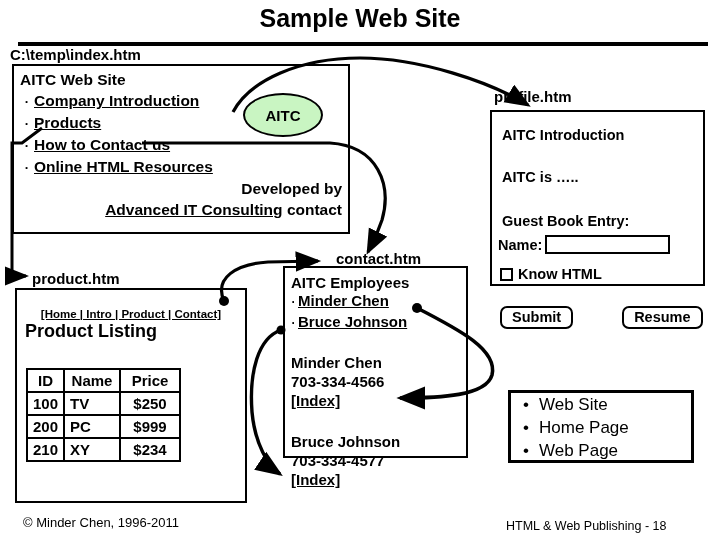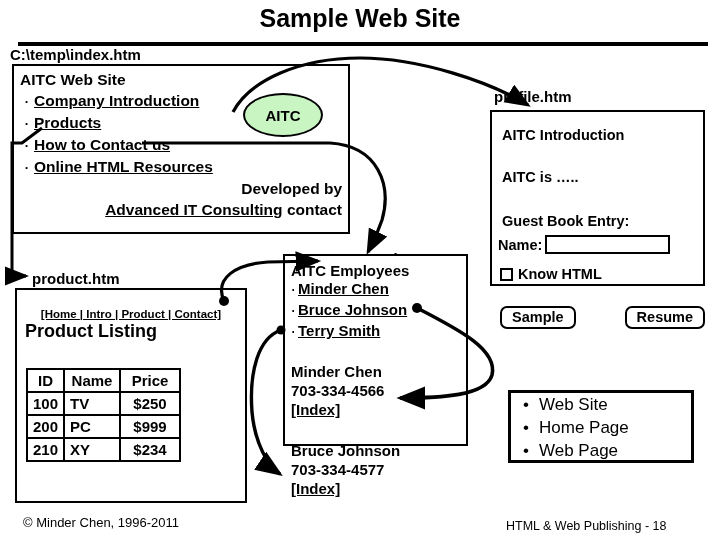--- a/index.html
+++ b/index.html
@@ -53,21 +53,21 @@
     padding:0px 5px;height:23px;box-sizing:border-box;
   }
   table.prodtab th{text-align:center;}
   table.prodtab td.c-id{text-align:left;width:36px;}
   table.prodtab td.c-name{text-align:left;width:56px;}
   table.prodtab td.c-price{text-align:center;width:60px;}
 
   .copyright{position:absolute;left:23px;top:515px;font-size:13px;}
 
   
-  #panel-contact{left:283px;top:254px;width:185px;height:192px;}
+  #panel-contact{left:283px;top:266px;width:185px;height:192px;}
   .ct-h{font-size:15px;font-weight:bold;margin:6px 0 0 6px;}
   .ct-li{font-size:15px;font-weight:bold;margin-left:4px;line-height:20px;white-space:nowrap;}
   .ct-li .bul{display:inline-block;width:9px;text-align:center;font-size:12px;}
   .ct-block{margin:20px 0 0 6px;}
   .ct-name{font-size:15px;font-weight:bold;line-height:19px;}
   .ct-phone{font-size:15px;font-weight:bold;line-height:19px;}
   .ct-index{font-size:15px;font-weight:bold;line-height:19px;text-decoration:underline;}
 
   
   #panel-profile{left:490px;top:110px;width:215px;height:176px;}
@@ -148,21 +148,21 @@
       <span class="pf-name-lbl">Name:</span>
       <div class="name-input" title=""></div>
     </div>
 
     <div class="pf-check-row">
       <span class="chk"></span>
       <span class="chk-lbl">Know HTML</span>
     </div>
 
     <div class="btn-row">
-      <button class="btn">Sample</button>
+      <button class="btn">Submit</button>
       <button class="btn resume">Resume</button>
     </div>
   </div>
 
   <div class="flabel" style="left:32px;top:270px;">product.htm</div>
 
   <div class="panel" id="panel-product">
     <div class="prod-nav"><span>[Home </span><span>| Intro </span><span>| Product </span><span>| Contact]</span></div>
 
     <div class="prod-h">Product Listing</div>
@@ -199,23 +199,20 @@
 
   <div class="panel" id="panel-contact">
     <div class="ct-h">AITC Employees</div>
 
     <div class="ct-li">
       <span class="bul">·</span><span class="u">Minder Chen</span>
     </div>
     <div class="ct-li">
       <span class="bul">·</span><span class="u">Bruce Johnson</span>
     </div>
-    <div class="ct-li">
-      <span class="bul">·</span><span class="u">Terry Smith</span>
-    </div>
 
     <div class="ct-block">
       <div class="ct-name">Minder Chen</div>
       <div class="ct-phone">703-334-4566</div>
       <div class="ct-index">[Index]</div>
     </div>
 
     <div class="ct-block" style="margin-top:22px;">
       <div class="ct-name">Bruce Johnson</div>
       <div class="ct-phone">703-334-4577</div>

